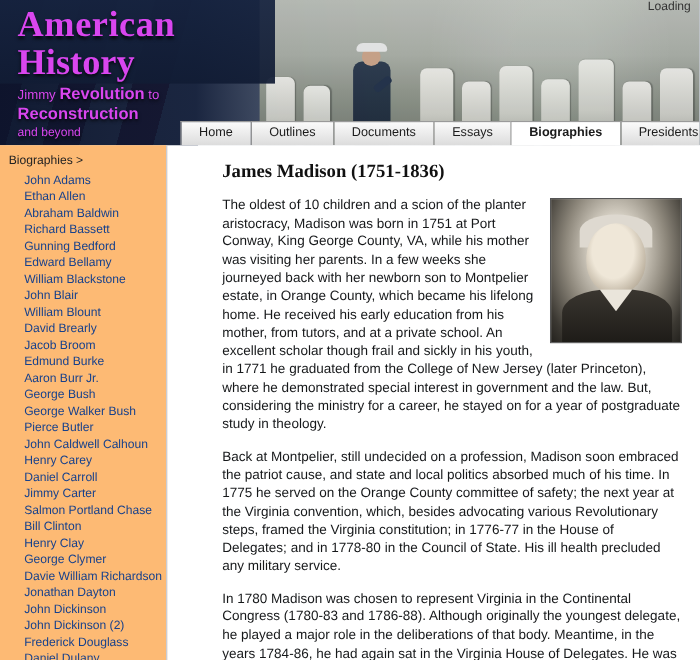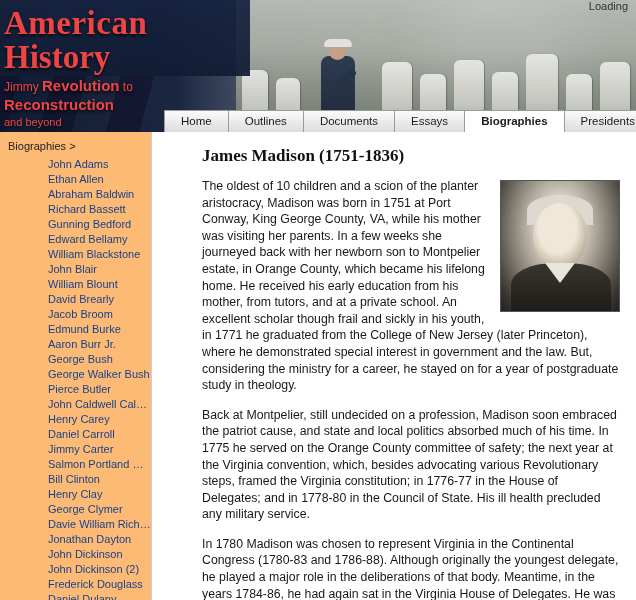--- a/index.html
+++ b/index.html
@@ -99,23 +99,23 @@
   .soldier .arm {
     position: absolute; left: 28px; bottom: 52px;
     width: 18px; height: 7px;
     background: #24304250; transform: rotate(-38deg);
     background: #223049;
     border-radius: 3px;
   }
 
   .banner-text {
     position: absolute;
-    left: 4px; top: 6px;
+    left: 16px; top: 6px;
     z-index: 5;
-    color: #ef4444;
+    color: #d946ef;
     text-shadow: 0 2px 3px rgba(0,0,0,0.75);
   }
   .bt-line1 {
     font-family: "Liberation Serif", serif;
     font-size: 33px;
     font-weight: bold;
     letter-spacing: 0.5px;
     line-height: 34px;
   }
   .bt-line2 {
@@ -189,21 +189,20 @@
   .sb-list { list-style: none; margin: 0; padding: 0; }
   .sb-list li {
     font-size: 11px;
     line-height: 15px;
     padding: 0 0 0 22px;
     color: #17418c;
     white-space: nowrap;
     overflow: hidden;
     text-overflow: ellipsis;
     cursor: pointer;
-    margin-left: 26px;
   }
 
   
   .main {
     flex: 1;
     background: #ffffff;
     padding: 14px 16px 0 22px;
     overflow: hidden;
     position: relative;
     margin-left: 28px;

